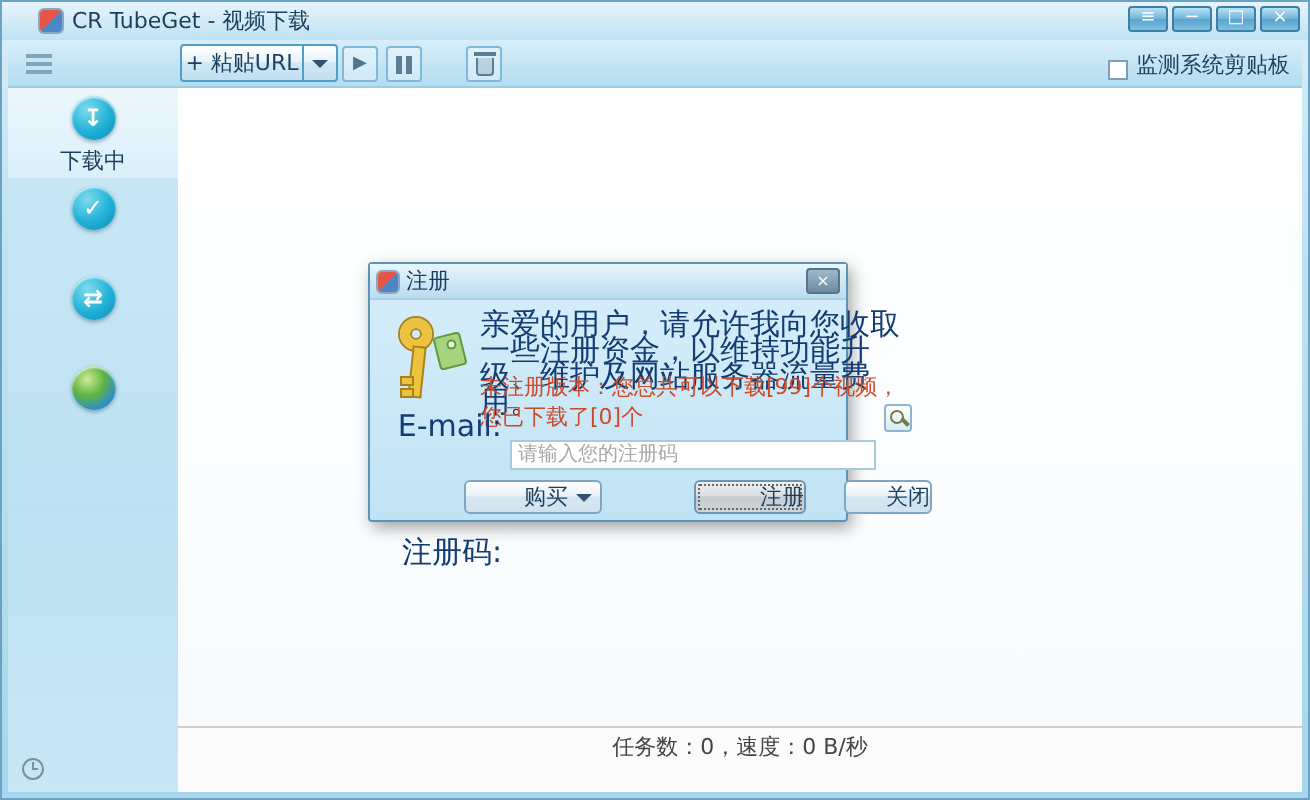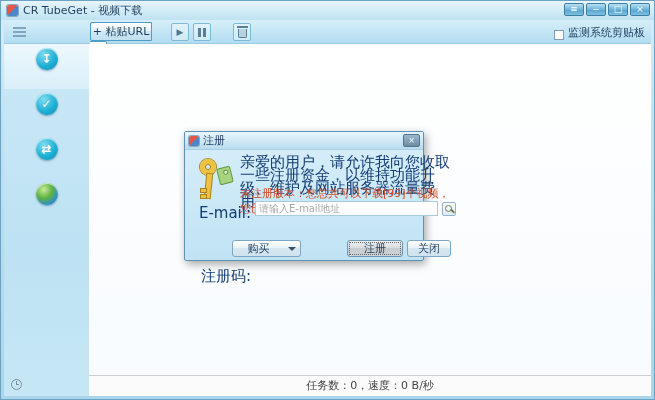--- a/index.html
+++ b/index.html
@@ -6,37 +6,37 @@
   html,body { width:655px; height:400px; }
   body { font-family:"DejaVu Sans","Liberation Sans",sans-serif; font-size:11px; color:#1c3f5e; }
 
   .window { position:relative; width:655px; height:400px;
     background:linear-gradient(180deg,#d8eef9 0%,#bfe2f2 30%,#a9d6ec 100%);
     border:1px solid #6aa3c4; overflow:hidden; }
 
   
   .titlebar { position:absolute; top:0; left:0; right:0; height:19px;
     background:linear-gradient(180deg,#e6f5fc,#bfe2f2);
-    display:flex; align-items:center; padding-left:6px; }
+    display:flex; align-items:center; padding-left:19px; }
   .app-icon { width:11px; height:11px; border-radius:2px;
     background:linear-gradient(135deg,#e4564a 0 48%,#4b86c8 52% 100%);
     box-shadow:0 0 0 1px #8aa9c0; margin-right:5px; }
   .title-text { font-size:11px; color:#1c3f5e; }
   .win-controls { position:absolute; right:4px; top:2px; display:flex; }
   .win-btn { width:20px; height:13px; margin-left:2px; border:1px solid #3f7ea3; border-radius:2px;
     background:linear-gradient(180deg,#b7e0f3,#6fb4da 50%,#58a3cd 51%,#7cc0e0);
     color:#fff; font-size:9px; line-height:11px; text-align:center; cursor:default; }
 
   
   .toolbar { position:absolute; top:19px; left:3px; right:3px; height:24px;
     background:linear-gradient(180deg,#d7eef9,#b2ddf1);
     border-bottom:1px solid #9ccbe2; }
   .grip { position:absolute; left:9px; top:7px; width:13px; height:10px;
     background:repeating-linear-gradient(to bottom,#7fa6bd 0 2px,transparent 2px 4px); }
-  .url-group { position:absolute; left:86px; top:2px; display:flex;flex-direction:column; }
+  .url-group { position:absolute; left:86px; top:2px; display:flex; }
   .aero-btn { border:1px solid #4e9ec9; background:linear-gradient(180deg,#ffffff,#e7f3fa 45%,#cfe7f4 50%,#c2e0f1);
     color:#1c3f5e; font-size:11px; text-align:center; }
   .url-main { width:62px; height:19px; line-height:17px; border-radius:2px 0 0 2px; }
   .url-dd { width:17px; height:19px; border-left:none; border-radius:0 2px 2px 0;
     display:flex; align-items:center; justify-content:center; }
   .tri-down { width:0; height:0; border-left:4px solid transparent; border-right:4px solid transparent;
     border-top:4px solid #33526b; }
   .tool-ic { position:absolute; top:3px; width:18px; height:18px; border:1px solid #7fb9d8; border-radius:2px;
     background:rgba(255,255,255,.35); display:flex; align-items:center; justify-content:center; }
   .play-btn { left:167px; color:#4f7691; font-size:9px; }
@@ -61,21 +61,21 @@
     color:#fff; font-weight:bold; font-size:12px; line-height:22px; text-align:center; }
   .badge.globe { background:radial-gradient(circle at 35% 30%,#cdeb9a,#5fb441 40%,#2f8fc6 72%,#1d6ea6); }
   .side-label { margin-top:3px; font-size:11px; color:#1c3f5e; }
   .clock-ic { position:absolute; left:7px; bottom:6px; width:11px; height:11px;
     border:1px solid #7d8f9b; border-radius:50%; }
   .clock-ic::before { content:""; position:absolute; left:4px; top:1px; width:1px; height:4px; background:#7d8f9b; }
   .clock-ic::after { content:""; position:absolute; left:4px; top:4px; width:3px; height:1px; background:#7d8f9b; }
 
   .main { position:absolute; left:85px; top:0; right:0; bottom:0;
     background:linear-gradient(180deg,#ffffff,#f7fbfd); }
-  .statusbar { position:absolute; left:0; right:0; bottom:0; height:21px;
+  .statusbar { position:absolute; left:0; right:0; bottom:0; height:33px;
     border-top:1px solid #cfcfcf; background:#fbfbfb; color:#444;
     text-align:center; line-height:20px; font-size:11px; }
 
   
   .dialog { position:absolute; left:183px; top:130px; width:240px; height:130px;
     border:1px solid #5e93b8; border-radius:2px;
     background:linear-gradient(180deg,#d8eefa,#c0e3f4);
     box-shadow:2px 3px 8px rgba(0,0,0,.35); }
   .dlg-titlebar { position:absolute; top:0; left:0; right:0; height:18px;
     background:linear-gradient(180deg,#e8f6fd,#b9dcef); border-bottom:1px solid #a9cee2;
@@ -118,28 +118,28 @@
   .key-mini-btn { position:absolute; left:257px; top:70px; width:14px; height:14px;
     border:1px solid #8fb5cc; border-radius:2px;
     background:linear-gradient(180deg,#fdfefe,#d9ecf6); }
   .key-mini-btn::before { content:""; position:absolute; left:2px; top:2px; width:5px; height:5px;
     border:1px solid #6f7f4a; border-radius:50%; }
   .key-mini-btn::after { content:""; position:absolute; left:7px; top:7px; width:5px; height:2px;
     background:#6f7f4a; transform:rotate(45deg); }
 
   .dlg-btn { position:absolute; top:108px; height:17px; border:1px solid #7da7c4; border-radius:3px;
     background:linear-gradient(180deg,#ffffff,#e9f2f8 45%,#d7e7f1 50%,#cfe2ee);
-    color:#1c3f5e; font-size:11px; line-height:15px; text-align:center; }
+    color:#1c3f5e; font-size:11px; line-height:15px; text-align:right; }
   .btn-buy { left:47px; width:53px; border-radius:3px 0 0 3px; }
   .btn-buy-dd { left:99px; width:17px; border-left:none; border-radius:0 3px 3px 0;
     display:flex; align-items:center; justify-content:center; }
   .btn-register { left:162px; width:56px; border-color:#6b96b4;
     background:linear-gradient(180deg,#eef1f2,#d9dddf 45%,#c6cccf 50%,#cdd3d6);
     outline:1px dotted #666; outline-offset:-3px; }
-  .btn-close { left:222px; width:44px; }
+  .btn-close { left:237px; width:44px; }
 </style>
 </head>
 <body>
 
 <div class="window">
 
   <div class="titlebar">
     <div class="app-icon"></div>
     <div class="title-text">CR TubeGet - 视频下载</div>
     <div class="win-controls">
@@ -174,20 +174,21 @@
       <div class="checkbox"></div>
       <span>监测系统剪贴板</span>
     </div>
   </div>
 
   <div class="bodyarea">
 
     <div class="sidebar">
       <div class="side-item selected">
         <div class="badge">↧</div>
+        <div class="side-label">下载中</div>
       </div>
       <div class="side-item">
         <div class="badge">✓</div>
       </div>
       <div class="side-item">
         <div class="badge">⇄</div>
       </div>
       <div class="side-item">
         <div class="badge globe"></div>
       </div>
@@ -211,24 +212,24 @@
       <span class="key-ring"></span>
       <span class="key-stem"></span>
       <span class="key-tooth1"></span>
       <span class="key-tooth2"></span>
     </div>
 
     <div class="dlg-msg">亲爱的用户，请允许我向您收取一些注册资金，以维持功能升级、维护及网站服务器流量费用。</div>
     <div class="dlg-warning">未注册版本：您总共可以下载[99]个视频，您已下载了[0]个</div>
 
     <div class="dlg-label lbl-email">E-mail:</div>
-    <input class="dlg-input inp-email" type="text" placeholder="请输入E-mail地址" style="">
     <div class="key-mini-btn"></div>
 
     <div class="dlg-label lbl-code">注册码:</div>
+    <input class="dlg-input inp-code" type="text" placeholder="请输入您的注册码" style="">
 
     <div class="dlg-btn btn-buy">购买</div>
     <div class="dlg-btn btn-buy-dd">
       <span class="tri-down"></span>
     </div>
     <div class="dlg-btn btn-register">注册</div>
     <div class="dlg-btn btn-close">关闭</div>
   </div>
 
 </div>

